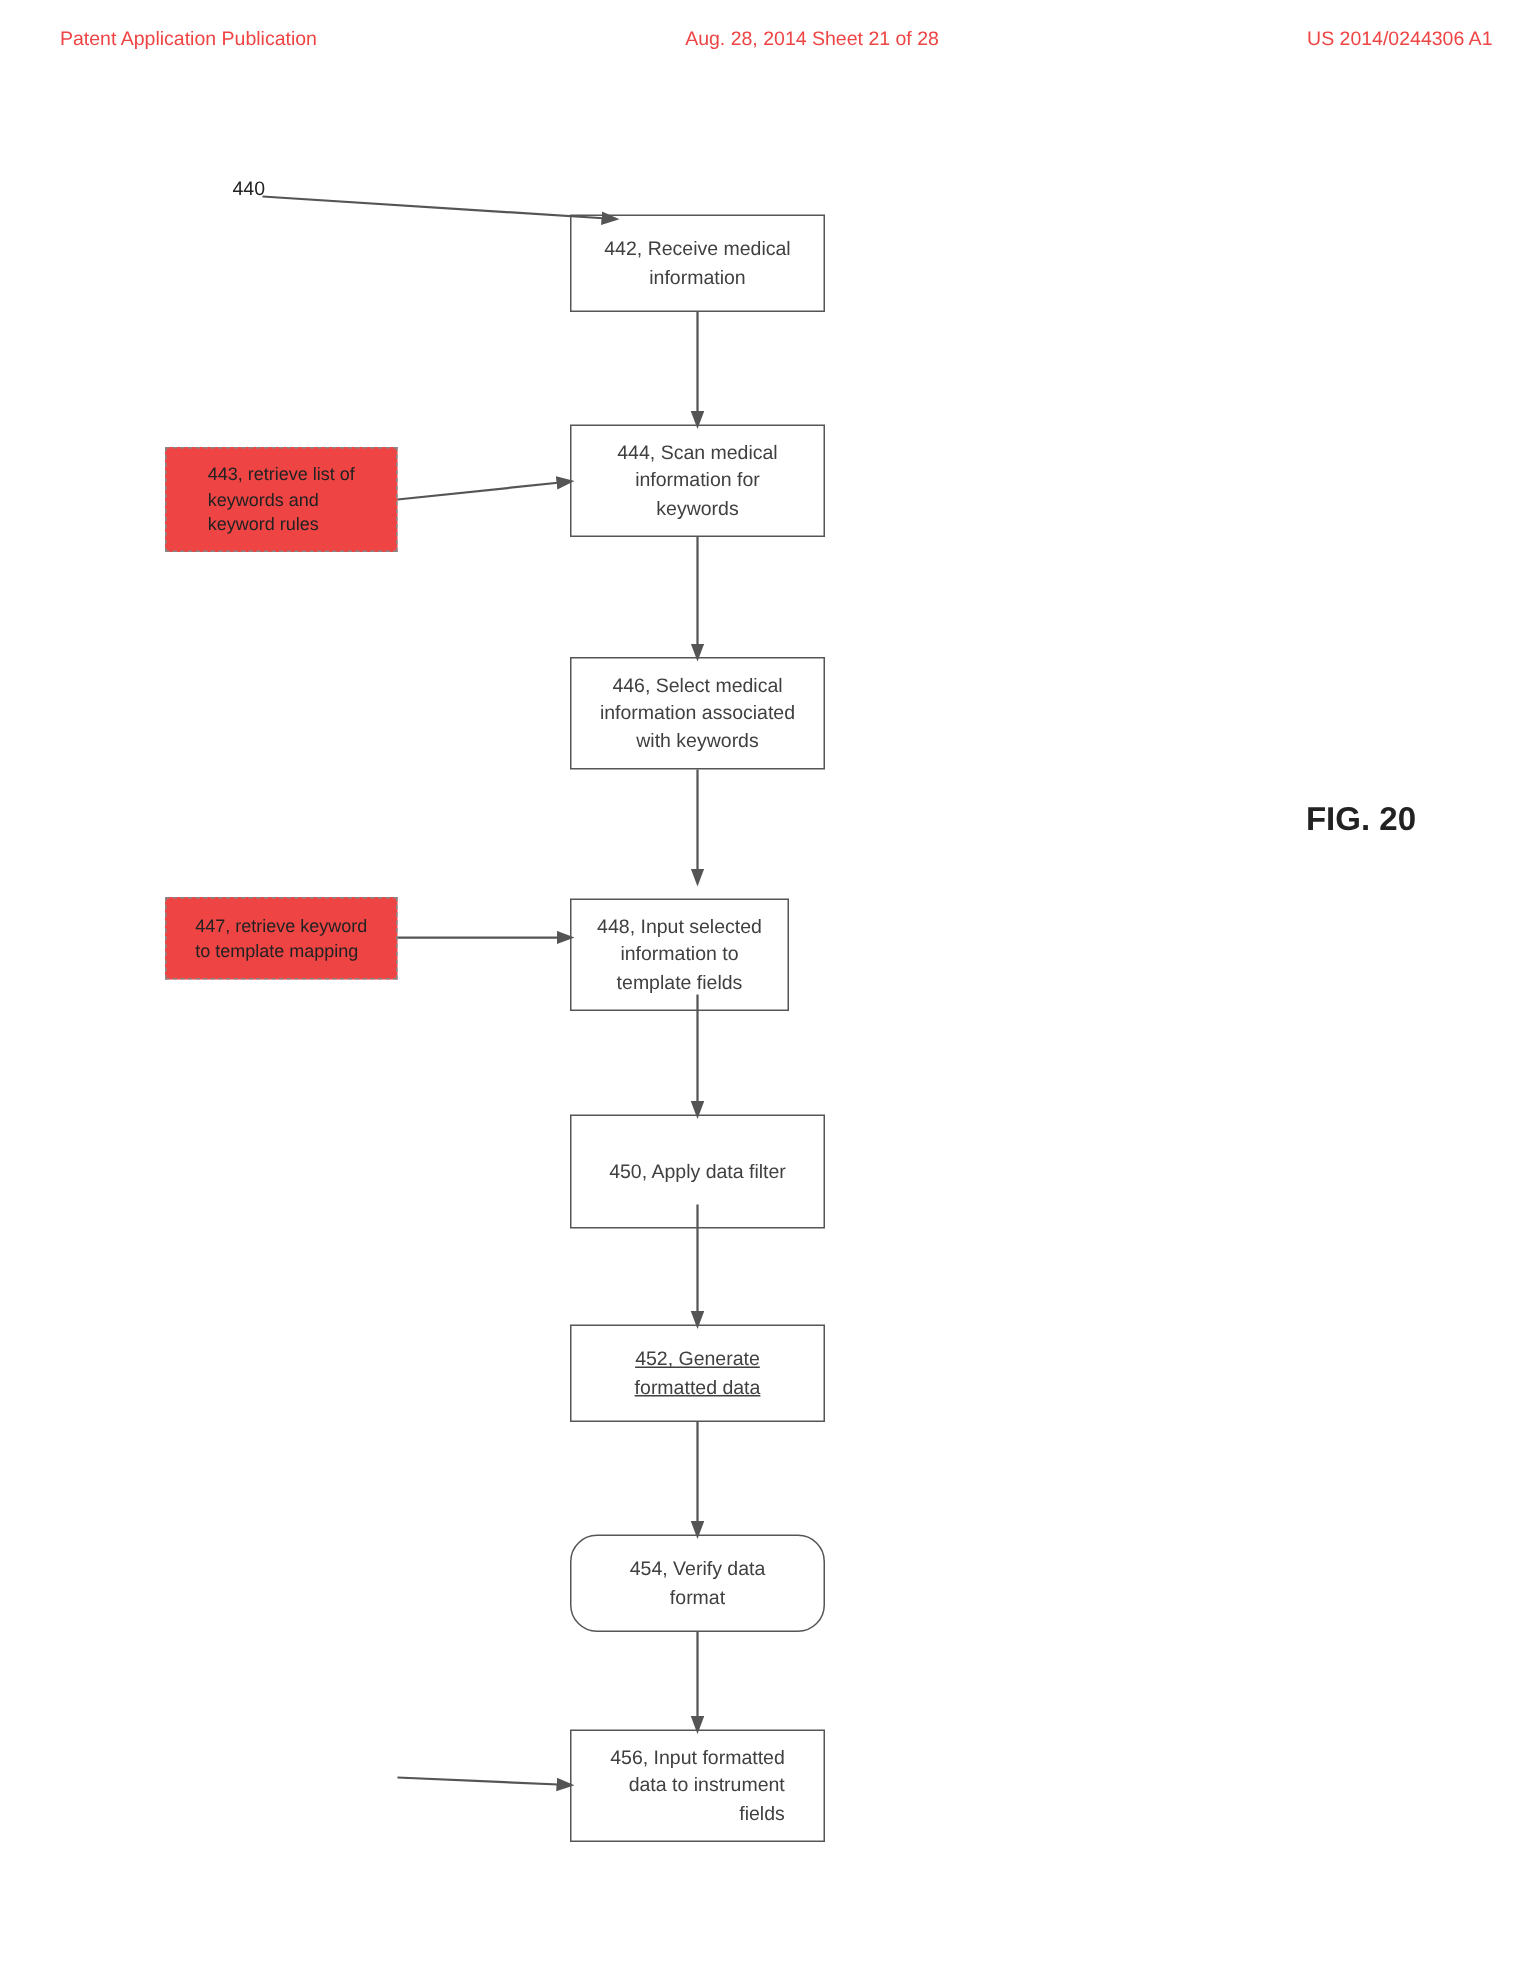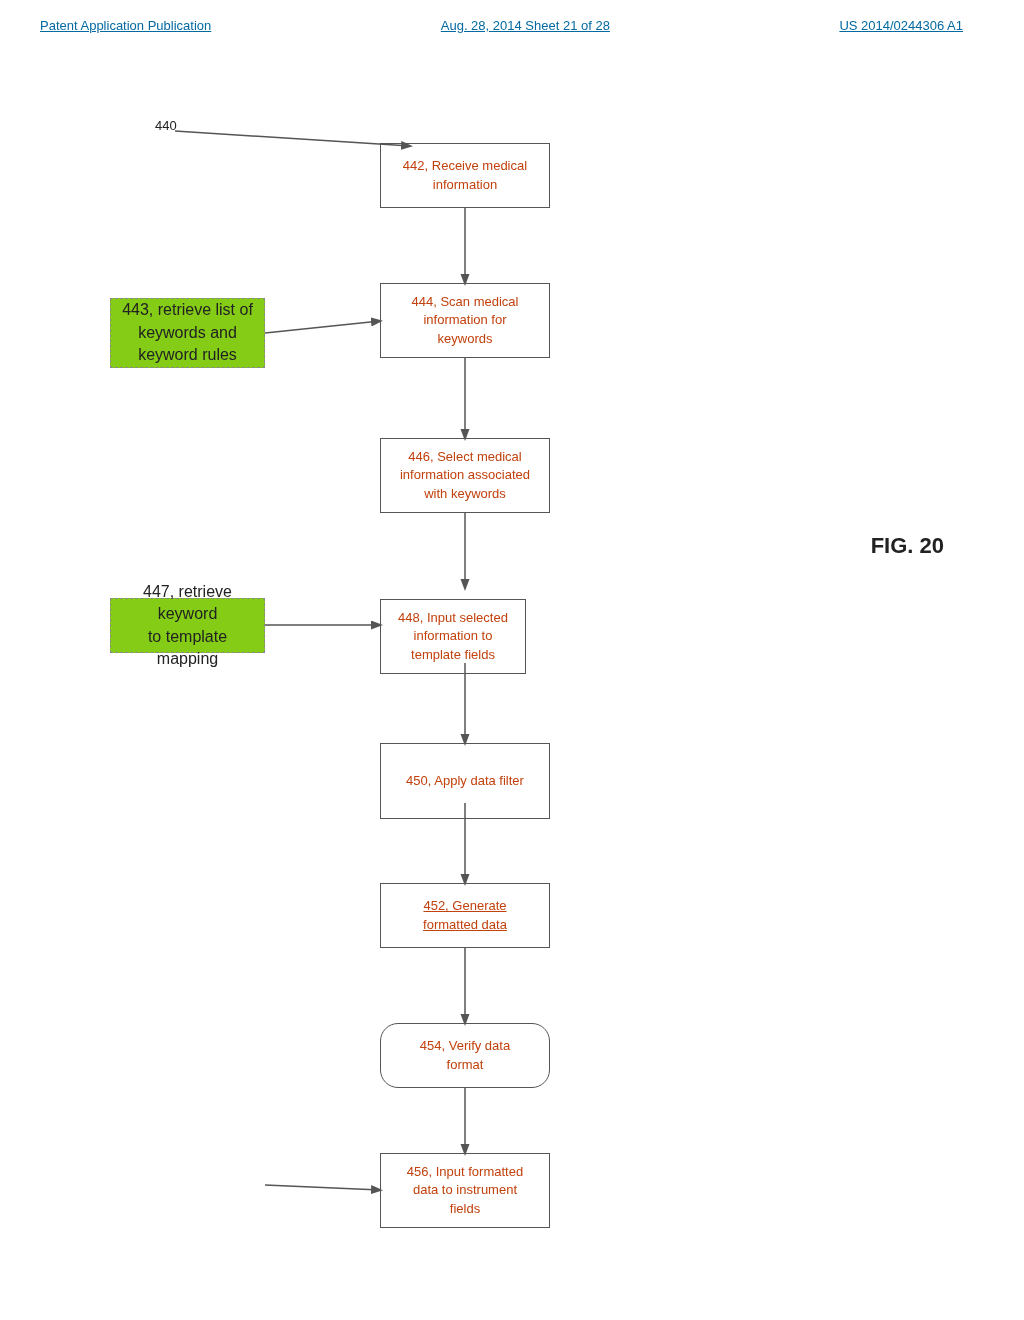--- a/index.html
+++ b/index.html
@@ -6,54 +6,52 @@
     body {
       background: #fff;
       font-family: Arial, sans-serif;
       width: 1024px;
       min-height: 1320px;
       position: relative;
     }
     .header {
       display: flex;
       justify-content: space-between;
-      padding: 18px 61px 10px 40px;
+      padding: 18px 29px 10px 40px;
       font-size: 13px;
-      color: #0369a1;
+      color: #ef4444;
       border-bottom: none;
-      text-decoration: underline;
     }
 
     .diagram-area {
       position: relative;
       width: 100%;
       height: 1230px;
       padding: 20px 40px;
     }
 
     .flow-box {
       position: absolute;
       border: 1.5px solid #555;
       background: #fff;
       text-align: center;
       font-size: 13px;
-      color: #c2410c;
+      color: #404040;
       display: flex;
       align-items: center;
       justify-content: center;
       padding: 6px 8px;
       line-height: 1.4;
     }
 
     .side-box {
       position: absolute;
       border: 1.5px dashed #888;
-      background: #84cc16;
-      text-align: center;
-      font-size: 16px;
+      background: #ef4444;
+      font-size: 12px;
       color: #222;
       display: flex;
       align-items: center;
       justify-content: center;
       padding: 5px 7px;
       line-height: 1.4;
     }
 
     .label-440 {
       position: absolute;
@@ -124,21 +122,21 @@
     <span style="white-space:pre-line;text-decoration:underline;">452, Generate
 formatted data</span>
   </div>
 
   <div class="flow-box" style="left:380px; top:980px; width:170px; height:65px;border-radius:18px;">
     <span style="white-space:pre-line;">454, Verify data
 format</span>
   </div>
 
   <div class="flow-box" style="left:380px; top:1110px; width:170px; height:75px;">
-    <span style="white-space:pre-line;">456, Input formatted
+    <span style="white-space:pre-line;text-align:right;">456, Input formatted
 data to instrument
 fields</span>
   </div>
 
   <div class="side-box" style="left:110px; top:255px; width:155px; height:70px;">
     <span style="white-space:pre-line;">443, retrieve list of
 keywords and
 keyword rules</span>
   </div>
 

